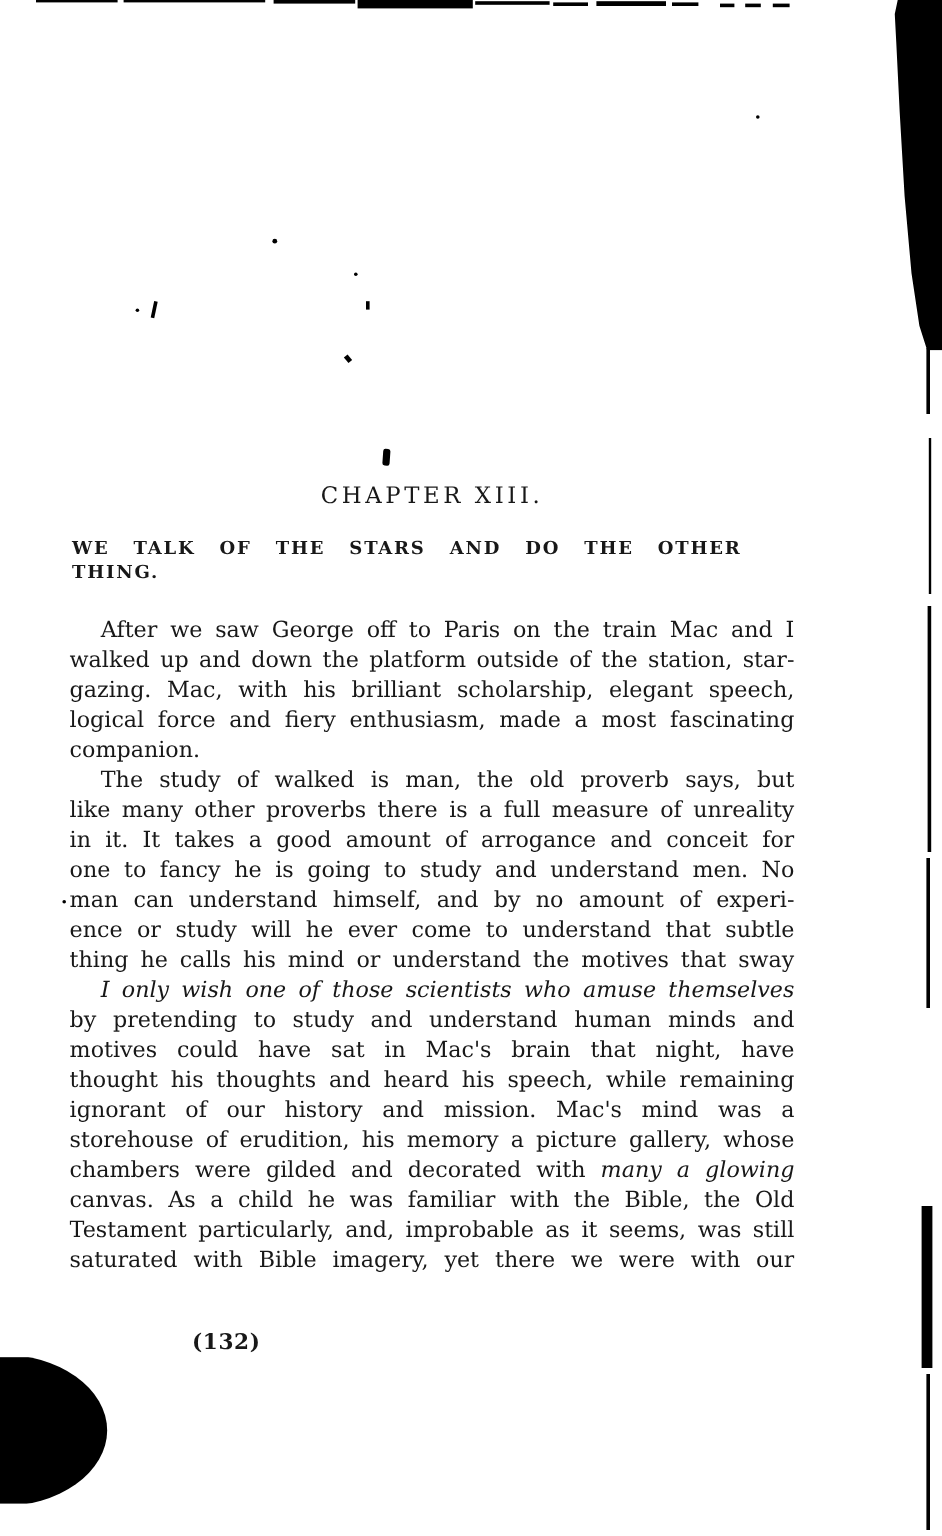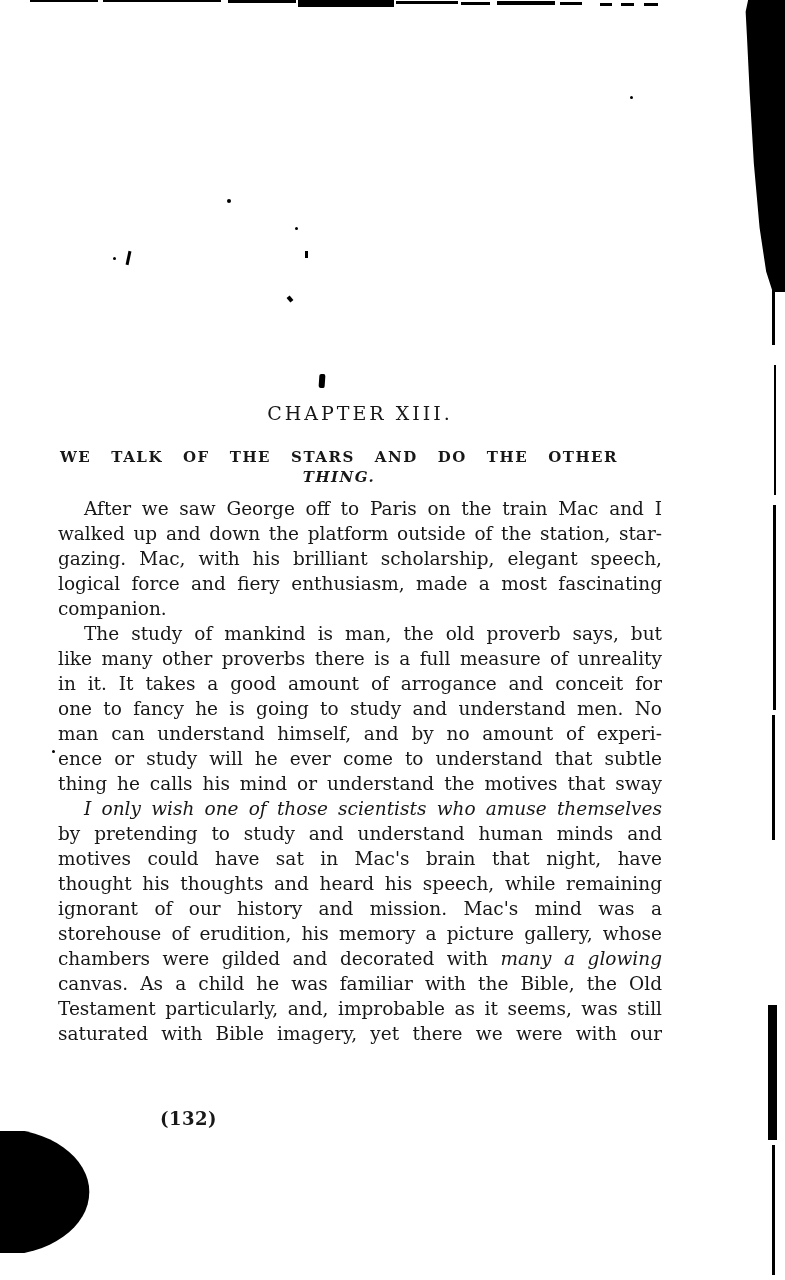--- a/index.html
+++ b/index.html
@@ -9,23 +9,23 @@
   }
   .heading{
     position:absolute;left:58px;top:402px;width:604px;text-align:center;
     font-size:19px;letter-spacing:3px;white-space:nowrap;
   }
   .subtitle{
     position:absolute;left:60px;top:447px;width:558px;
     font-weight:bold;font-size:15px;letter-spacing:1.5px;line-height:20px;
   }
   .subtitle .l1{text-align:justify;text-align-last:justify;}
-  .subtitle .l2{text-align:center;font-style:italic;}
+  .subtitle .l2{text-align:left;}
   .body-text{
-    position:absolute;left:58px;top:496px;width:604px;
+    position:absolute;left:58px;top:513px;width:604px;
     font-size:18.5px;line-height:25px;
   }
   .line{height:25px;text-align:justify;text-align-last:justify;overflow:hidden;}
   .line.last{text-align-last:left;}
   .line.indent{padding-left:26px;}
   .line em{font-style:italic;margin-top:26px;}
   .pagenum{
     position:absolute;left:160px;top:1108px;
     font-size:18px;font-weight:bold;letter-spacing:.5px;
   }
@@ -87,21 +87,21 @@
 
   <div class="body-text">
     <div>
         <div class="line indent"><span>After we saw George off to Paris on the train Mac and I</span></div>
         <div class="line"><span>walked up and down the platform outside of the station, star-</span></div>
         <div class="line"><span>gazing. Mac, with his brilliant scholarship, elegant speech,</span></div>
         <div class="line"><span>logical force and fiery enthusiasm, made a most fascinating</span></div>
         <div class="line last"><span>companion.</span></div>
       </div>
     <div>
-        <div class="line indent"><span>The study of mankind is man, the old proverb says, but</span></div>
+        <div class="line indent"><span>The study of walked is man, the old proverb says, but</span></div>
         <div class="line"><span>like many other proverbs there is a full measure of unreality</span></div>
         <div class="line"><span>in it. It takes a good amount of arrogance and conceit for</span></div>
         <div class="line"><span>one to fancy he is going to study and understand men. No</span></div>
         <div class="line"><span>man can understand himself, and by no amount of experi-</span></div>
         <div class="line"><span>ence or study will he ever come to understand that subtle</span></div>
         <div class="line"><span>thing he calls his mind or understand the motives that sway</span></div>
       </div>
     <div>
         <div class="line indent"><em>I only wish one of those scientists who amuse themselves</em></div>
         <div class="line"><span>by pretending to study and understand human minds and</span></div>

